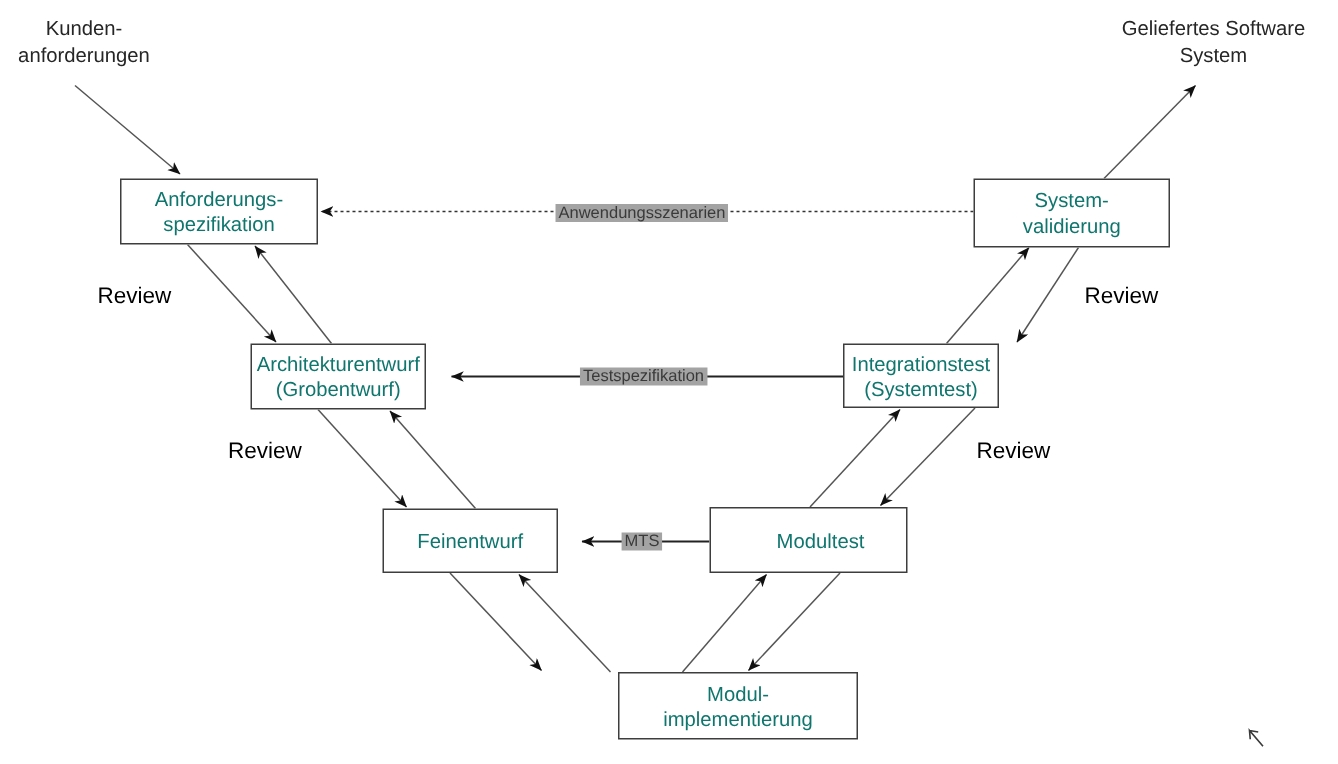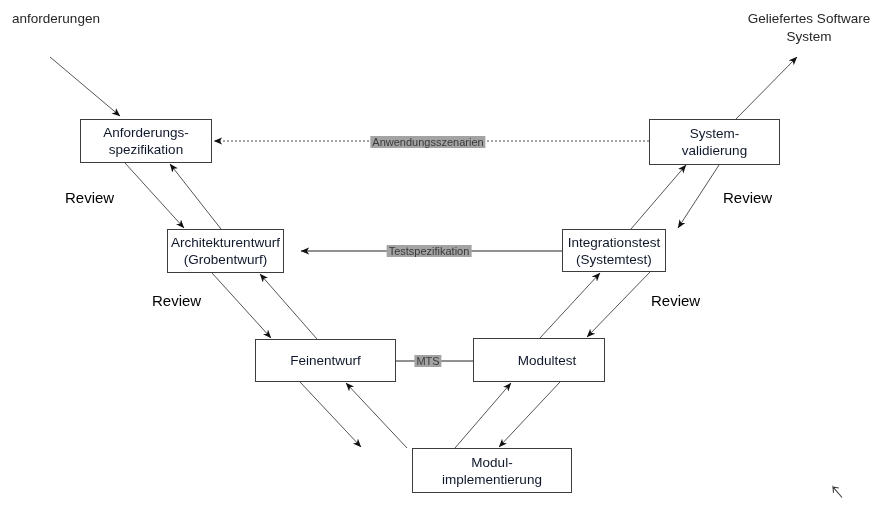--- a/index.html
+++ b/index.html
@@ -4,21 +4,21 @@
 <style>
   html,body{margin:0;padding:0;background:#ffffff;}
   #stage{
     position:relative;width:892px;height:509px;background:#ffffff;overflow:hidden;
     font-family:"Liberation Sans",sans-serif;
   }
   #arrow-layer{position:absolute;left:0;top:0;}
   .box{
     position:absolute;box-sizing:border-box;background:#ffffff;border:1.6px solid #3d3d3d;
     display:flex;flex-direction:column;align-items:center;justify-content:center;
-    font-size:13.5px;line-height:17px;color:#0f172a;text-align:center;white-space:nowrap;
+    font-size:13.5px;line-height:17px;color:#0f766e;text-align:center;white-space:nowrap;
   }
   .corner-label{
     position:absolute;font-size:13.5px;line-height:18px;color:#262626;text-align:center;
   }
   .review{
     position:absolute;font-size:15px;color:#000000;white-space:nowrap;
   }
   .edge-label{
     position:absolute;transform:translate(-50%,-50%);background:#a3a3a3;
     padding:0 2px;font-size:11px;color:#3a3a3a;white-space:nowrap;
@@ -62,20 +62,21 @@
     <g>
       <line x1="649" y1="141" x2="214" y2="141" stroke="#333333" stroke-width="0.9" stroke-dasharray="2,2" marker-end="url(#ah)"></line>
       <line x1="562" y1="251" x2="301" y2="251" stroke="#222222" stroke-width="1.2" marker-end="url(#ah)"></line>
       <line x1="473" y1="361" x2="388" y2="361" stroke="#222222" stroke-width="1.2" marker-end="url(#ah)"></line>
     </g>
 
     <path d="M842,497.5 L833,487 L833.5,492.8 M833,487 L838.8,488" stroke="#3a3a3a" stroke-width="1.1" fill="none"></path>
   </svg>
 
   <div class="corner-label" style="left:2px;top:10px;width:108px;">
+    <div>Kunden-</div>
     <div>anforderungen</div>
   </div>
   <div class="corner-label" style="left:740px;top:10px;width:138px;">
     <div>Geliefertes Software</div>
     <div>System</div>
   </div>
 
   <div class="box" style="left:80px;top:119px;width:132px;height:44px;">
     <span>Anforderungs-</span>
     <span>spezifikation</span>
@@ -85,21 +86,21 @@
     <span>validierung</span>
   </div>
   <div class="box" style="left:167px;top:229px;width:117px;height:44px;">
     <span>Architekturentwurf</span>
     <span>(Grobentwurf)</span>
   </div>
   <div class="box" style="left:562px;top:229px;width:104px;height:43px;">
     <span>Integrationstest</span>
     <span>(Systemtest)</span>
   </div>
-  <div class="box" style="left:255px;top:339px;width:141px;height:43px;">
+  <div class="box" style="left:255px;top:339px;width:117px;height:43px;">
     <span>Feinentwurf</span>
   </div>
   <div class="box" style="left:473px;top:338px;width:132px;height:44px;padding-left:16px;">
     <span>Modultest</span>
   </div>
   <div class="box" style="left:364px;top:448px;width:160px;height:45px;margin-left:48px;">
     <span>Modul-</span>
     <span>implementierung</span>
   </div>
 

